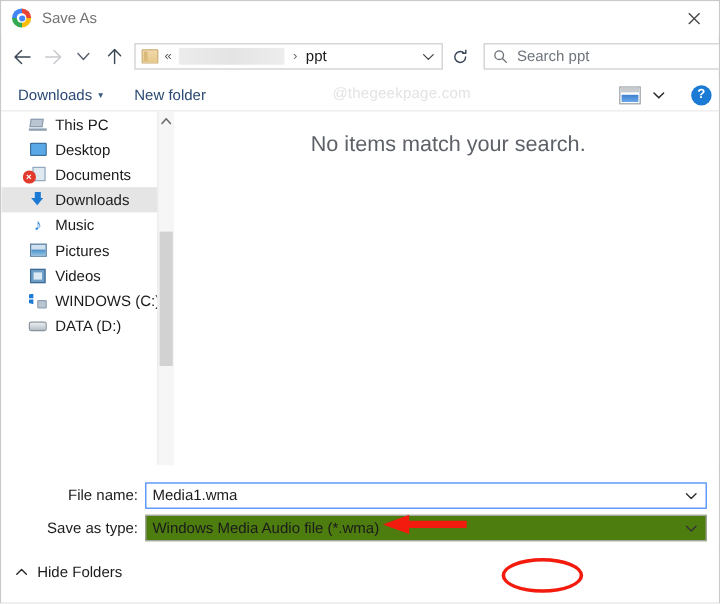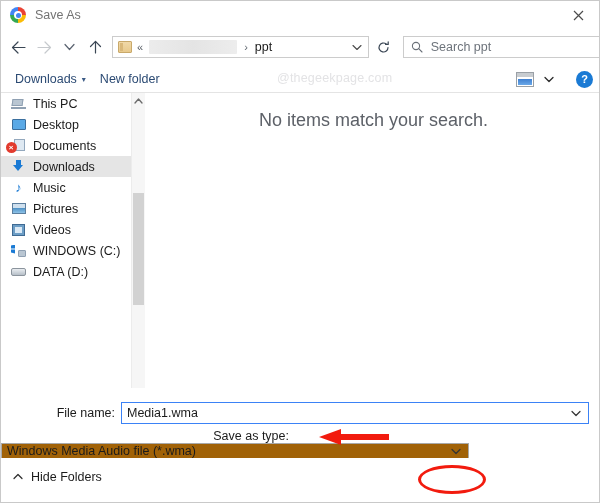--- a/index.html
+++ b/index.html
@@ -196,21 +196,21 @@
     color: #2b4a73;
     display: flex;
     align-items: center;
   }
   .tb-organize { margin-left: 14px; }
   .tb-caret {
     margin-left: 5px;
     font-size: 8px;
     color: #3b5a85;
   }
-  .tb-newfolder { margin-left: 14px; align-items: flex-end; }
+  .tb-newfolder { margin-left: 26px; align-items: flex-end; }
   .watermark {
     position: absolute;
     left: 276px; top: 6px;
     font-size: 12.5px;
     color: #e3e3e5;
     letter-spacing: 0.2px;
   }
   .tb-right {
     position: absolute;
     right: 8px; top: 0;
@@ -267,21 +267,21 @@
   }
   .nav-list {
     position: absolute;
     left: 0; top: 0;
     width: 130px;
   }
   .nav-row {
     height: 21px;
     display: flex;
     align-items: center;
-    padding-left: 9px;
+    padding-left: 22px;
     box-sizing: border-box;
     font-size: 12.5px;
     color: #1b1b1b;
     position: relative;
   }
   .nav-row.selected {
     background: #e5e5e5;
     width: 130px;
   }
   .nav-row .nl-icon {
@@ -481,39 +481,39 @@
     background: #ffffff;
   }
   .field-row {
     position: absolute;
     left: 0;
     height: 22px;
     display: flex;
     align-items: center;
   }
   .row-filename { top: 14px; justify-content: space-between; }
-  .row-filetype { top: 41px; flex-direction: column; }
+  .row-filetype { top: 41px; }
   .field-label {
     width: 120px;
     text-align: right;
     padding-right: 6px;
     box-sizing: border-box;
     font-size: 12.5px;
     color: #1b1b1b;
   }
   .field-control {
     width: 468px; height: 22px;
     border: 1px solid #3b82f6;
     box-sizing: border-box;
     display: flex;
     align-items: center;
     position: relative;
   }
   .field-control.input { background: #ffffff; }
-  .field-control.combo { background: #a16207; border-color: #a9a9a9; }
+  .field-control.combo { background: #4d7c0f; border-color: #a9a9a9; }
   .field-value {
     margin-left: 5px;
     font-size: 12.5px;
     color: #1b1b1b;
   }
   .field-caret {
     position: absolute;
     right: 7px; top: 50%;
     transform: translateY(-50%);
     color: #333333;

